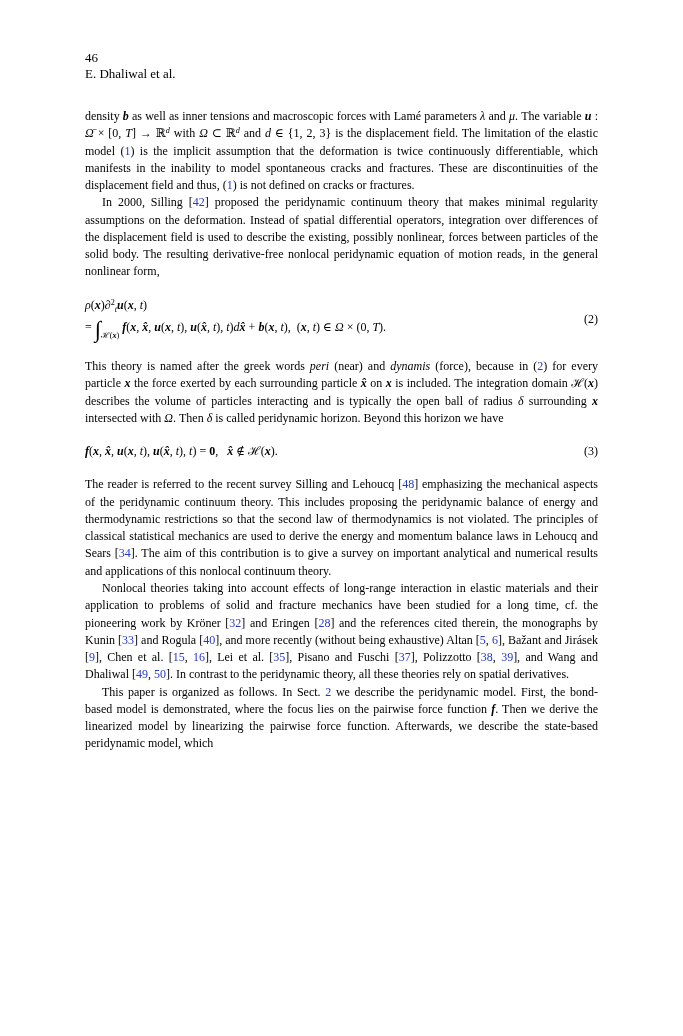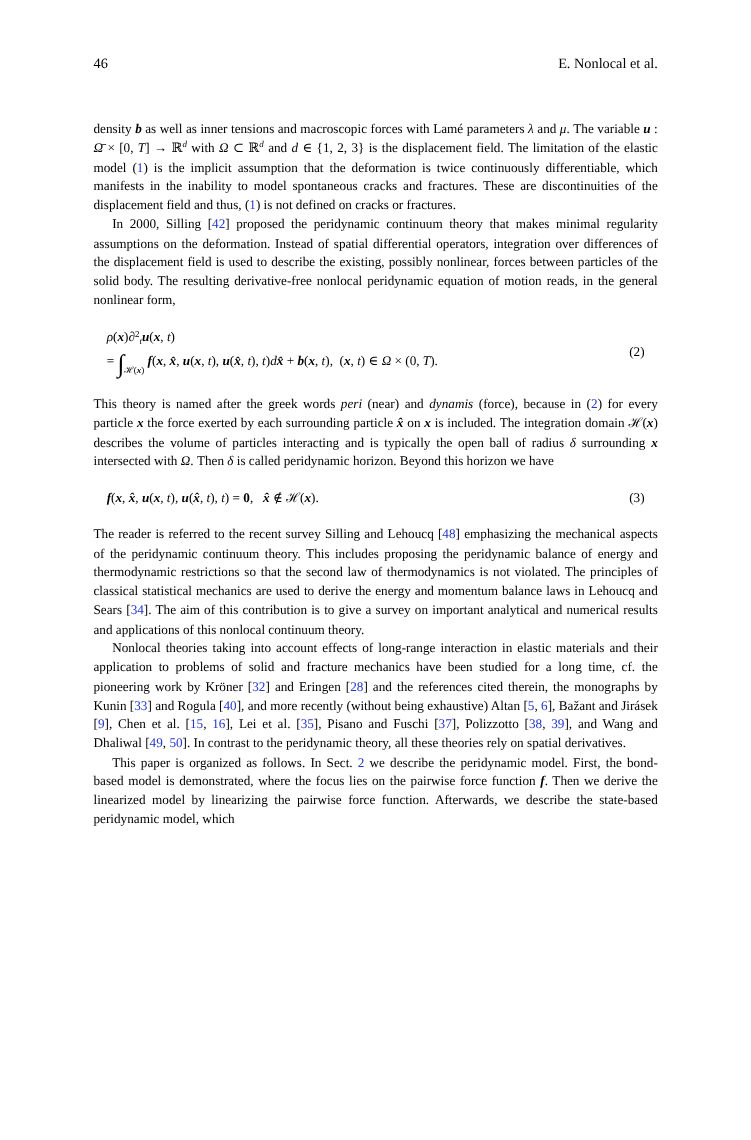--- a/index.html
+++ b/index.html
@@ -19,37 +19,38 @@
     width: 683px;
     height: 1036px;
     padding: 50px 85px 0 85px;
     background: #ffffff;
   }
   .page-header {
     display: flex;
     justify-content: space-between;
     align-items: flex-start;
     font-size: 13px;
-    margin-bottom: 43px;
+    margin-bottom: 26px;
+    flex-direction: column;
   }
   .article-body {
     font-size: 12px;
     line-height: 1.44;
   }
   .para {
     margin: 0;
     text-align: justify;
   }
   .para.indent {
     text-indent: 17px;
   }
   .equation {
     display: flex;
     align-items: center;
-    margin: 14px 12px;
+    margin: 14px 0;
   }
   .eq-body {
     flex: 1;
   }
   .eq-body.center {
   }
   .eq-line {
     white-space: pre;
     padding: 2px 0;
   }
@@ -68,21 +69,21 @@
   .r-int  { font-size: 1.9em; line-height: 0; vertical-align: -0.28em; }
   .r-isub  { font-size: 0.68em; vertical-align: -0.85em; }
   .r-isubbi{ font-size: 0.68em; vertical-align: -0.85em; font-style: italic; font-weight: bold; }
 </style>
 </head>
 <body>
 
 <div class="page">
   <div class="page-header">
     <span>46</span>
-    <span>E. Nonlocal et al.</span>
+    <span>E. Dhaliwal et al.</span>
   </div>
   <div class="article-body">
       <p class="para"><span>density </span><span class="r-bi">b</span><span> as well as inner tensions and macroscopic forces with Lamé parameters </span><span class="r-i">λ</span><span> and </span><span class="r-i">μ</span><span>. The variable </span><span class="r-bi">u</span><span> : </span><span class="r-i">Ω̄</span><span> × [0, </span><span class="r-i">T</span><span>] → ℝ</span><span class="r-supi">d</span><span> with </span><span class="r-i">Ω</span><span> ⊂ ℝ</span><span class="r-supi">d</span><span> and </span><span class="r-i">d</span><span> ∈ {1, 2, 3} is the displacement field. The limitation of the elastic model (</span><span class="r-L">1</span><span>) is the implicit assumption that the deformation is twice continuously differentiable, which manifests in the inability to model spontaneous cracks and fractures. These are discontinuities of the displacement field and thus, (</span><span class="r-L">1</span><span>) is not defined on cracks or fractures.</span></p>
       <p class="para indent"><span>In 2000, Silling [</span><span class="r-L">42</span><span>] proposed the peridynamic continuum theory that makes minimal regularity assumptions on the deformation. Instead of spatial differential operators, integration over differences of the displacement field is used to describe the existing, possibly nonlinear, forces between particles of the solid body. The resulting derivative-free nonlocal peridynamic equation of motion reads, in the general nonlinear form,</span></p>
       <div class="equation">
         <div class="eq-body left">
           <div class="eq-line"><span class="r-i">ρ</span><span>(</span><span class="r-bi">x</span><span>)</span><span class="r-i">∂</span><span class="r-sup">2</span><span class="r-subi">t</span><span class="r-bi">u</span><span>(</span><span class="r-bi">x</span><span>, </span><span class="r-i">t</span><span>)</span></div>
           <div class="eq-line"><span>= </span><span class="r-int">∫</span><span class="r-isub">ℋ(</span><span class="r-isubbi">x</span><span class="r-isub">)</span><span> </span><span class="r-bi">f</span><span>(</span><span class="r-bi">x</span><span>, </span><span class="r-bi">x̂</span><span>, </span><span class="r-bi">u</span><span>(</span><span class="r-bi">x</span><span>, </span><span class="r-i">t</span><span>), </span><span class="r-bi">u</span><span>(</span><span class="r-bi">x̂</span><span>, </span><span class="r-i">t</span><span>), </span><span class="r-i">t</span><span>)</span><span class="r-i">d</span><span class="r-bi">x̂</span><span> + </span><span class="r-bi">b</span><span>(</span><span class="r-bi">x</span><span>, </span><span class="r-i">t</span><span>),  (</span><span class="r-bi">x</span><span>, </span><span class="r-i">t</span><span>) ∈ </span><span class="r-i">Ω</span><span> × (0, </span><span class="r-i">T</span><span>).</span></div>
         </div>
         <div class="eq-num">(2)</div>

